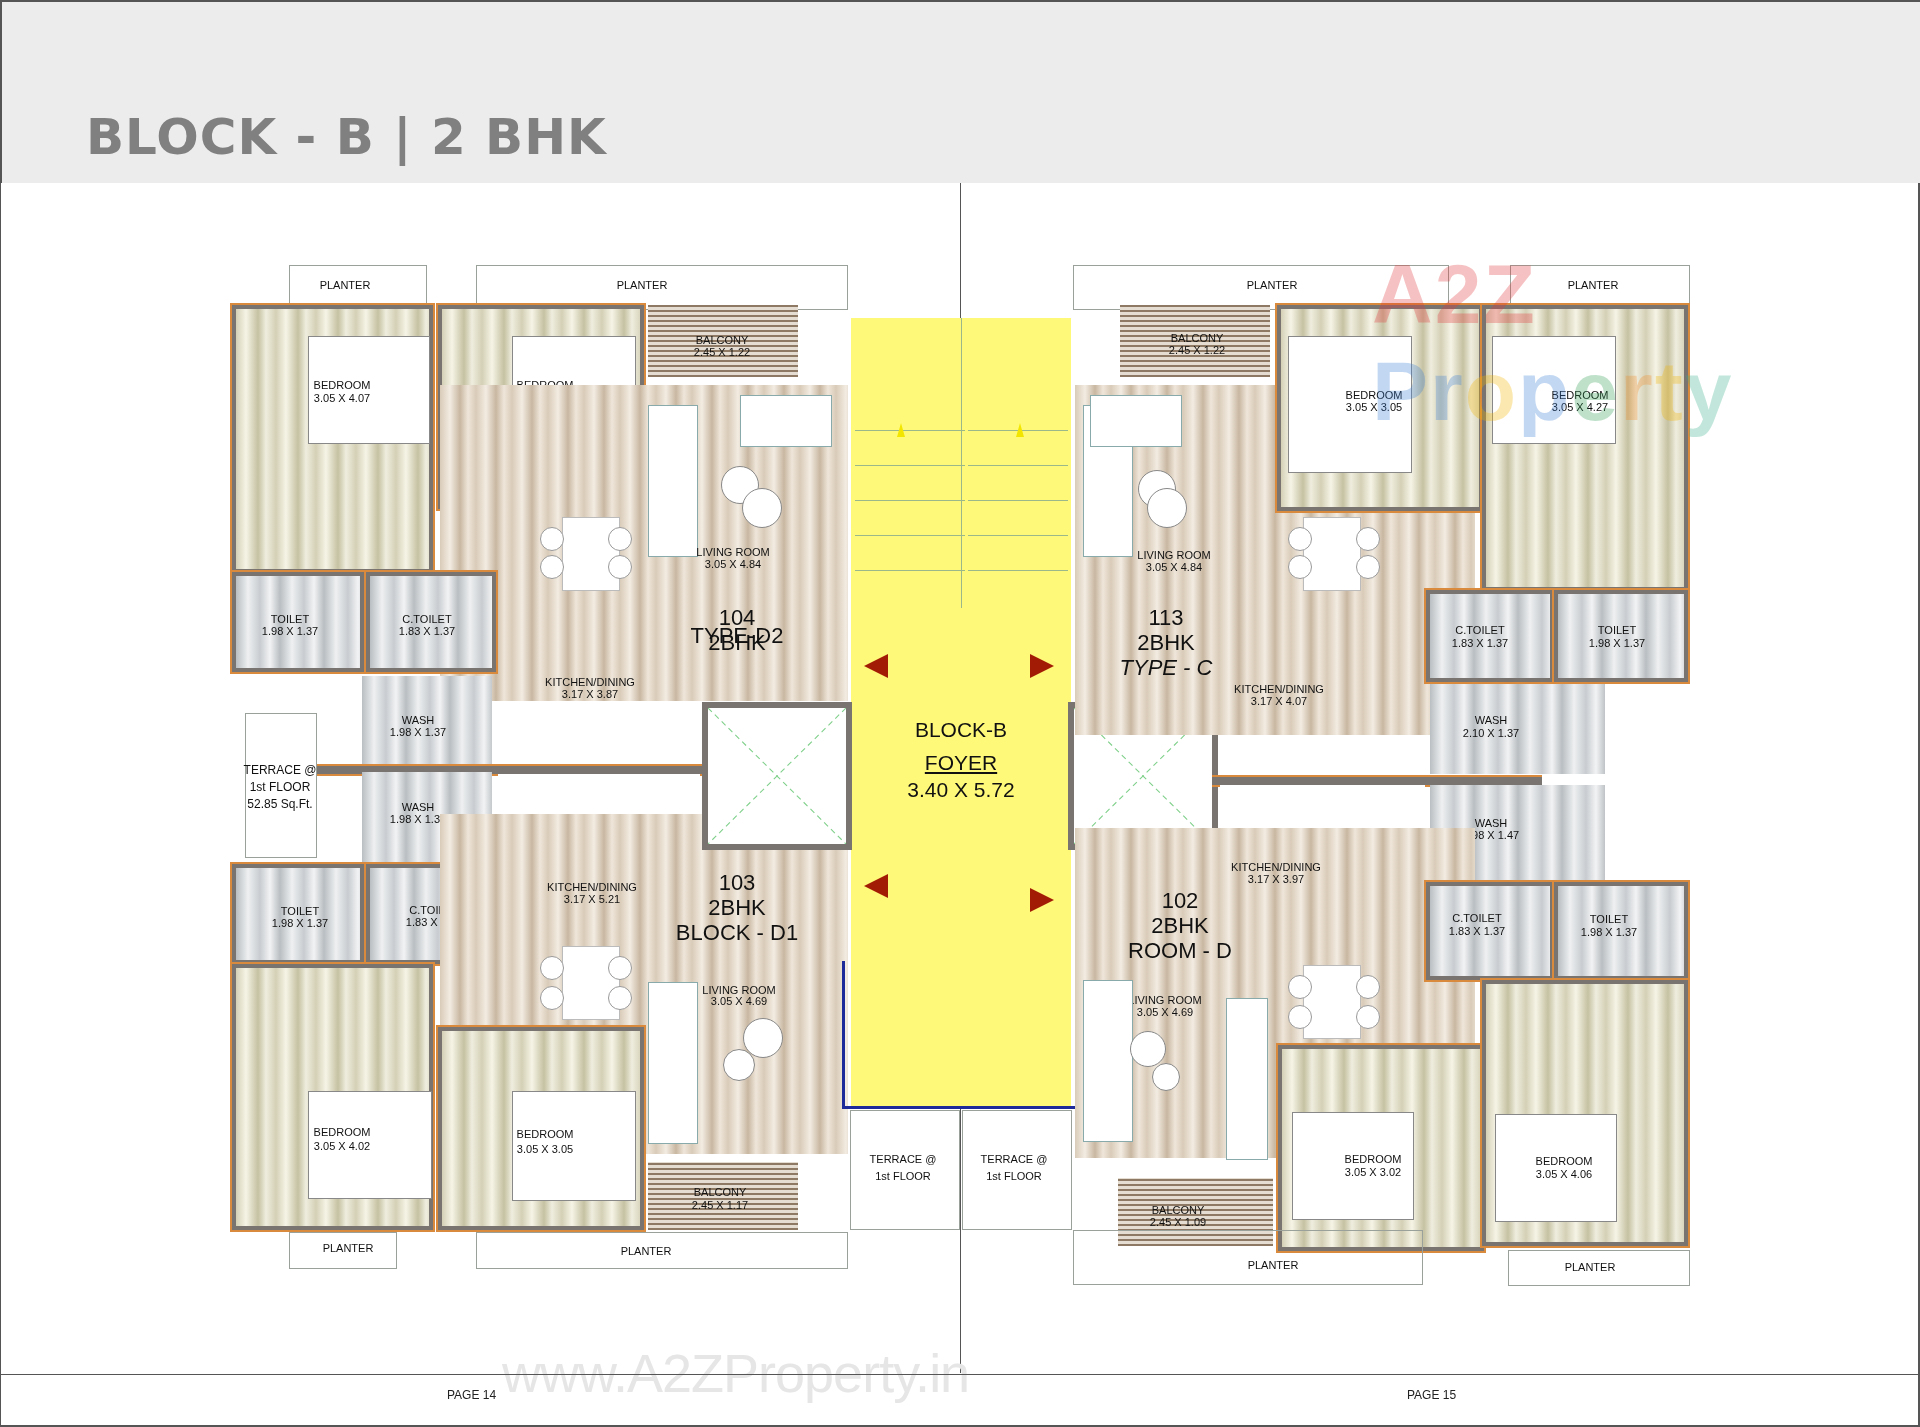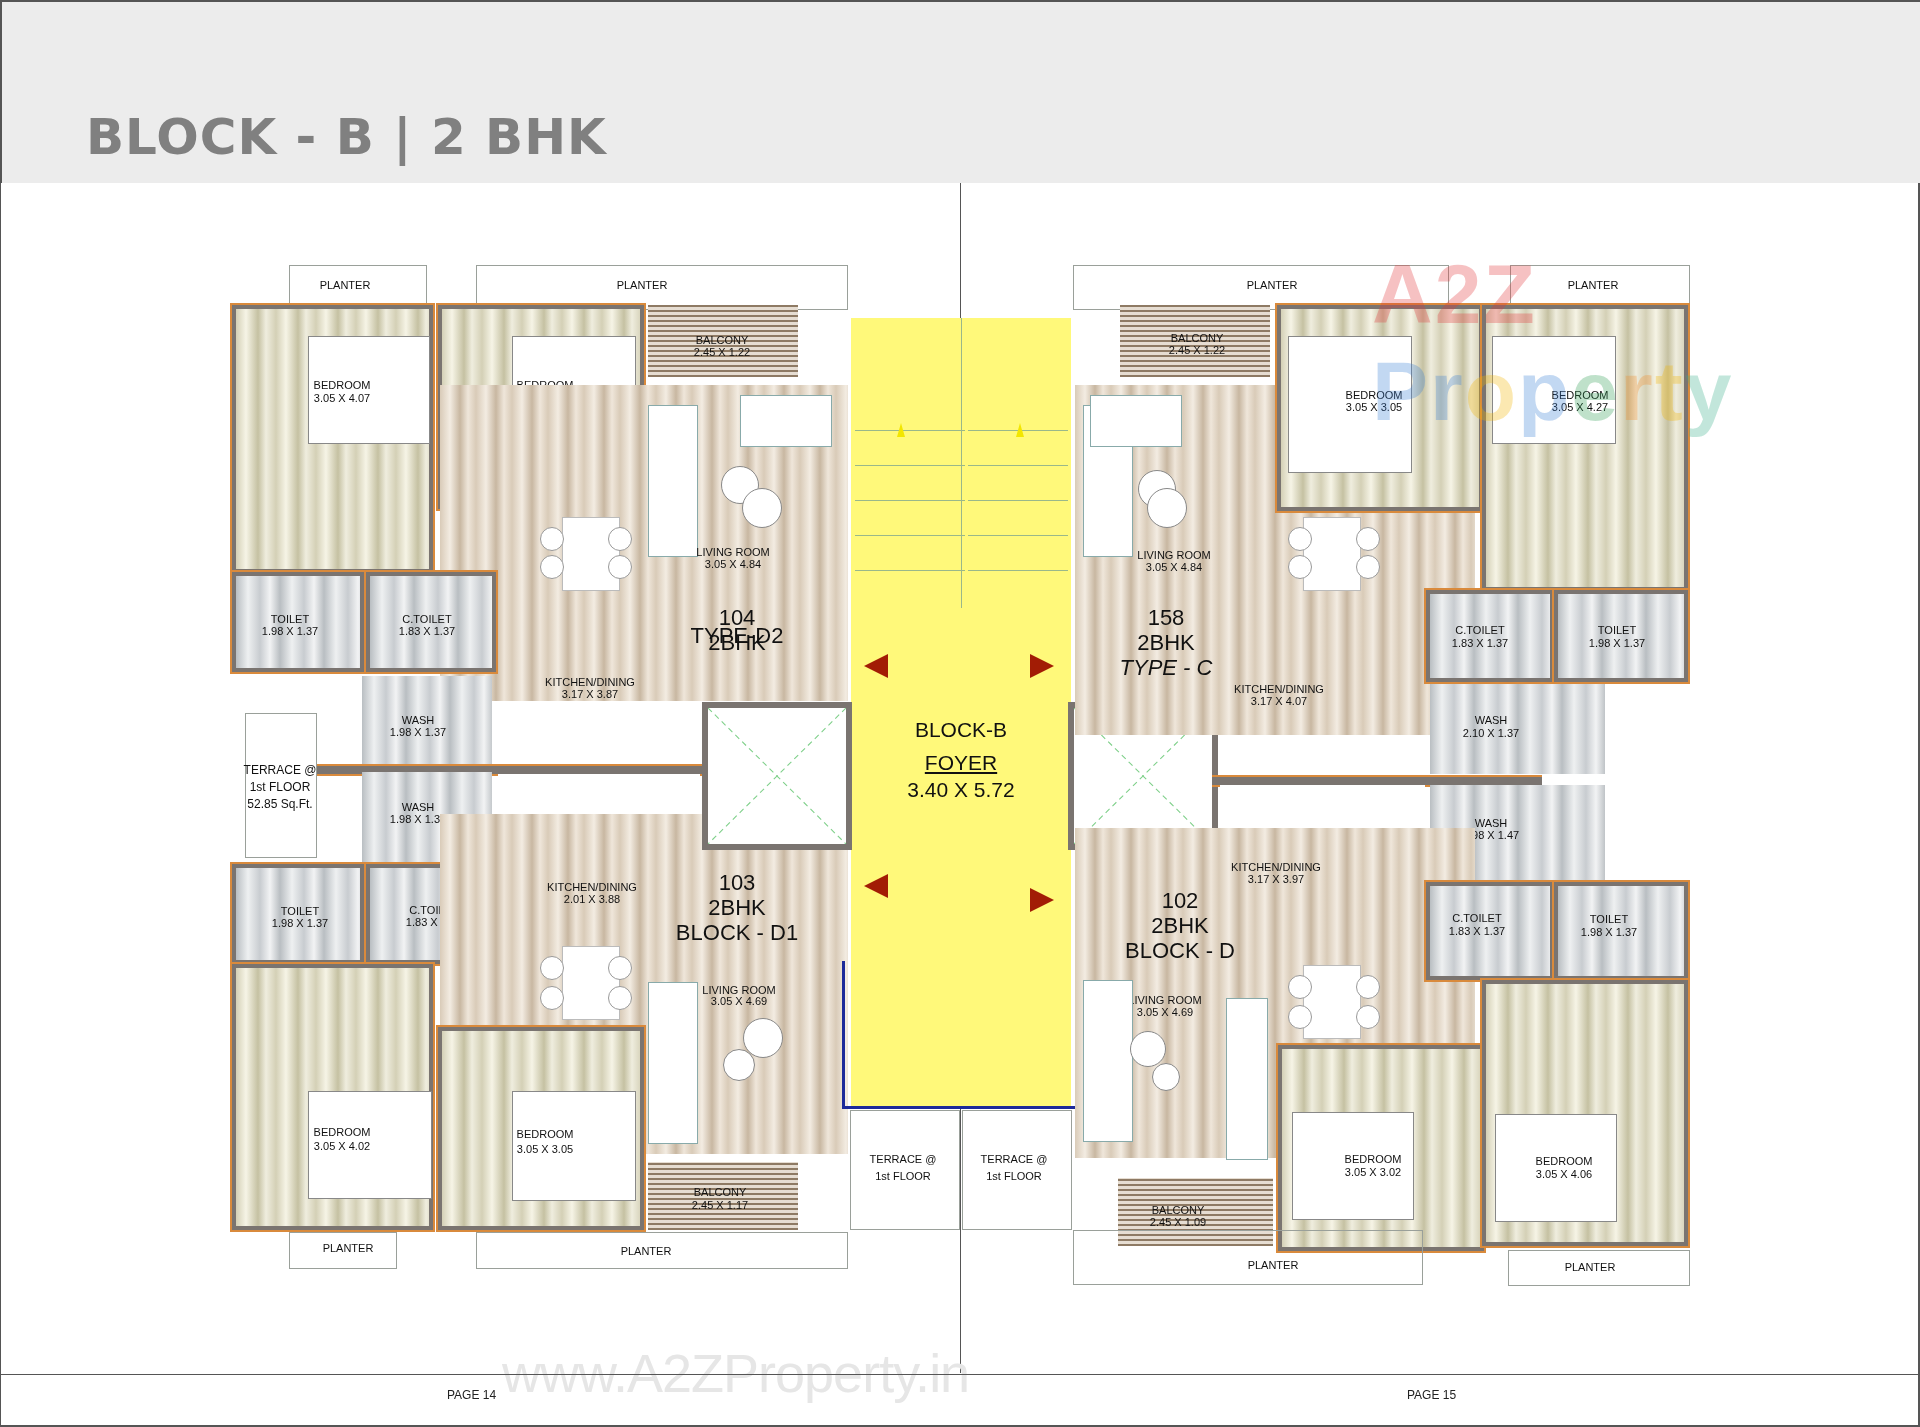--- a/index.html
+++ b/index.html
@@ -114,21 +114,21 @@
 
   <div class="room tile wall" style="left:230px;top:862px;width:136px;height:104px;"></div>
   <div class="lbl" style="left:300px;top:905px;">TOILET</div>
   <div class="lbl" style="left:300px;top:917px;">1.98 X 1.37</div>
   <div class="room tile wall" style="left:364px;top:862px;width:134px;height:104px;"></div>
   <div class="lbl" style="left:434px;top:904px;">C.TOILET</div>
   <div class="lbl" style="left:434px;top:916px;">1.83 X 1.37</div>
 
   <div class="room wood" style="left:440px;top:814px;width:408px;height:340px;"></div>
   <div class="lbl" style="left:592px;top:881px;">KITCHEN/DINING</div>
-  <div class="lbl" style="left:592px;top:893px;">2.01 X 3.88</div>
+  <div class="lbl" style="left:592px;top:893px;">3.17 X 5.21</div>
   <div class="big" style="left:737px;top:870px;">103</div>
   <div class="big" style="left:737px;top:895px;">2BHK</div>
   <div class="big" style="left:737px;top:920px;">BLOCK - D1</div>
   <div class="table" style="left:562px;top:946px;width:56px;height:72px;"></div>
   <div class="chair" style="left:540px;top:956px;"></div>
   <div class="chair" style="left:608px;top:956px;"></div>
   <div class="chair" style="left:540px;top:986px;"></div>
   <div class="chair" style="left:608px;top:986px;"></div>
   <div class="lbl" style="left:739px;top:984px;">LIVING ROOM</div>
   <div class="lbl" style="left:739px;top:995px;">3.05 X 4.69</div>
@@ -207,21 +207,21 @@
   <div class="sofa" style="left:1090px;top:395px;width:90px;height:50px;"></div>
   <div class="circle" style="left:1138px;top:470px;width:36px;height:36px;"></div>
   <div class="circle" style="left:1147px;top:488px;width:38px;height:38px;"></div>
   <div class="lbl" style="left:1174px;top:549px;">LIVING ROOM</div>
   <div class="lbl" style="left:1174px;top:561px;">3.05 X 4.84</div>
   <div class="table" style="left:1303px;top:517px;width:56px;height:72px;"></div>
   <div class="chair" style="left:1288px;top:527px;"></div>
   <div class="chair" style="left:1356px;top:527px;"></div>
   <div class="chair" style="left:1288px;top:555px;"></div>
   <div class="chair" style="left:1356px;top:555px;"></div>
-  <div class="big" style="left:1166px;top:605px;">158</div>
+  <div class="big" style="left:1166px;top:605px;">113</div>
   <div class="big" style="left:1166px;top:630px;">2BHK</div>
   <div class="big" style="left:1166px;top:655px;font-style:italic;">TYPE - C</div>
   <div class="lbl" style="left:1279px;top:683px;">KITCHEN/DINING</div>
   <div class="lbl" style="left:1279px;top:695px;">3.17 X 4.07</div>
   <div class="room white" style="left:1220px;top:735px;width:205px;height:40px;border:none;"></div>
 
   <div class="room bed wall" style="left:1275px;top:303px;width:210px;height:210px;"></div>
   <div class="bedbox" style="left:1288px;top:336px;width:122px;height:135px;"></div>
   <div class="lbl" style="left:1374px;top:389px;">BEDROOM</div>
   <div class="lbl" style="left:1374px;top:401px;">3.05 X 3.05</div>
@@ -247,21 +247,21 @@
   <div class="room tile" style="left:1430px;top:785px;width:175px;height:95px;"></div>
   <div class="lbl" style="left:1491px;top:817px;">WASH</div>
   <div class="lbl" style="left:1491px;top:829px;">1.98 X 1.47</div>
   <div class="room white" style="left:1220px;top:785px;width:205px;height:40px;border:none;"></div>
 
   <div class="room wood" style="left:1075px;top:828px;width:400px;height:330px;"></div>
   <div class="lbl" style="left:1276px;top:861px;">KITCHEN/DINING</div>
   <div class="lbl" style="left:1276px;top:873px;">3.17 X 3.97</div>
   <div class="big" style="left:1180px;top:888px;">102</div>
   <div class="big" style="left:1180px;top:913px;">2BHK</div>
-  <div class="big" style="left:1180px;top:938px;">BLOCK - D</div>
+  <div class="big" style="left:1180px;top:938px;">ROOM - D</div>
   <div class="table" style="left:1303px;top:965px;width:56px;height:72px;"></div>
   <div class="chair" style="left:1288px;top:975px;"></div>
   <div class="chair" style="left:1356px;top:975px;"></div>
   <div class="chair" style="left:1288px;top:1005px;"></div>
   <div class="chair" style="left:1356px;top:1005px;"></div>
   <div class="lbl" style="left:1165px;top:994px;">LIVING ROOM</div>
   <div class="lbl" style="left:1165px;top:1006px;">3.05 X 4.69</div>
   <div class="sofa" style="left:1083px;top:980px;width:48px;height:160px;"></div>
   <div class="sofa" style="left:1226px;top:998px;width:40px;height:160px;"></div>
   <div class="circle" style="left:1130px;top:1031px;width:34px;height:34px;"></div>

